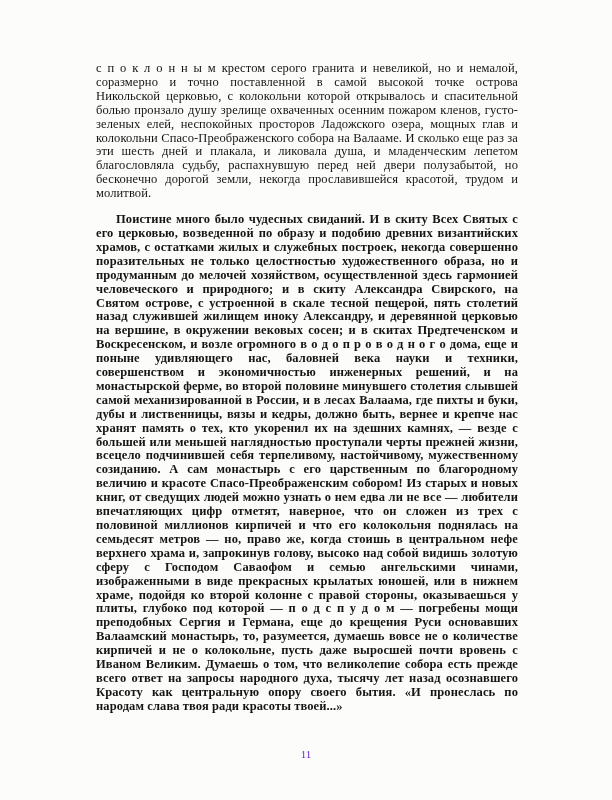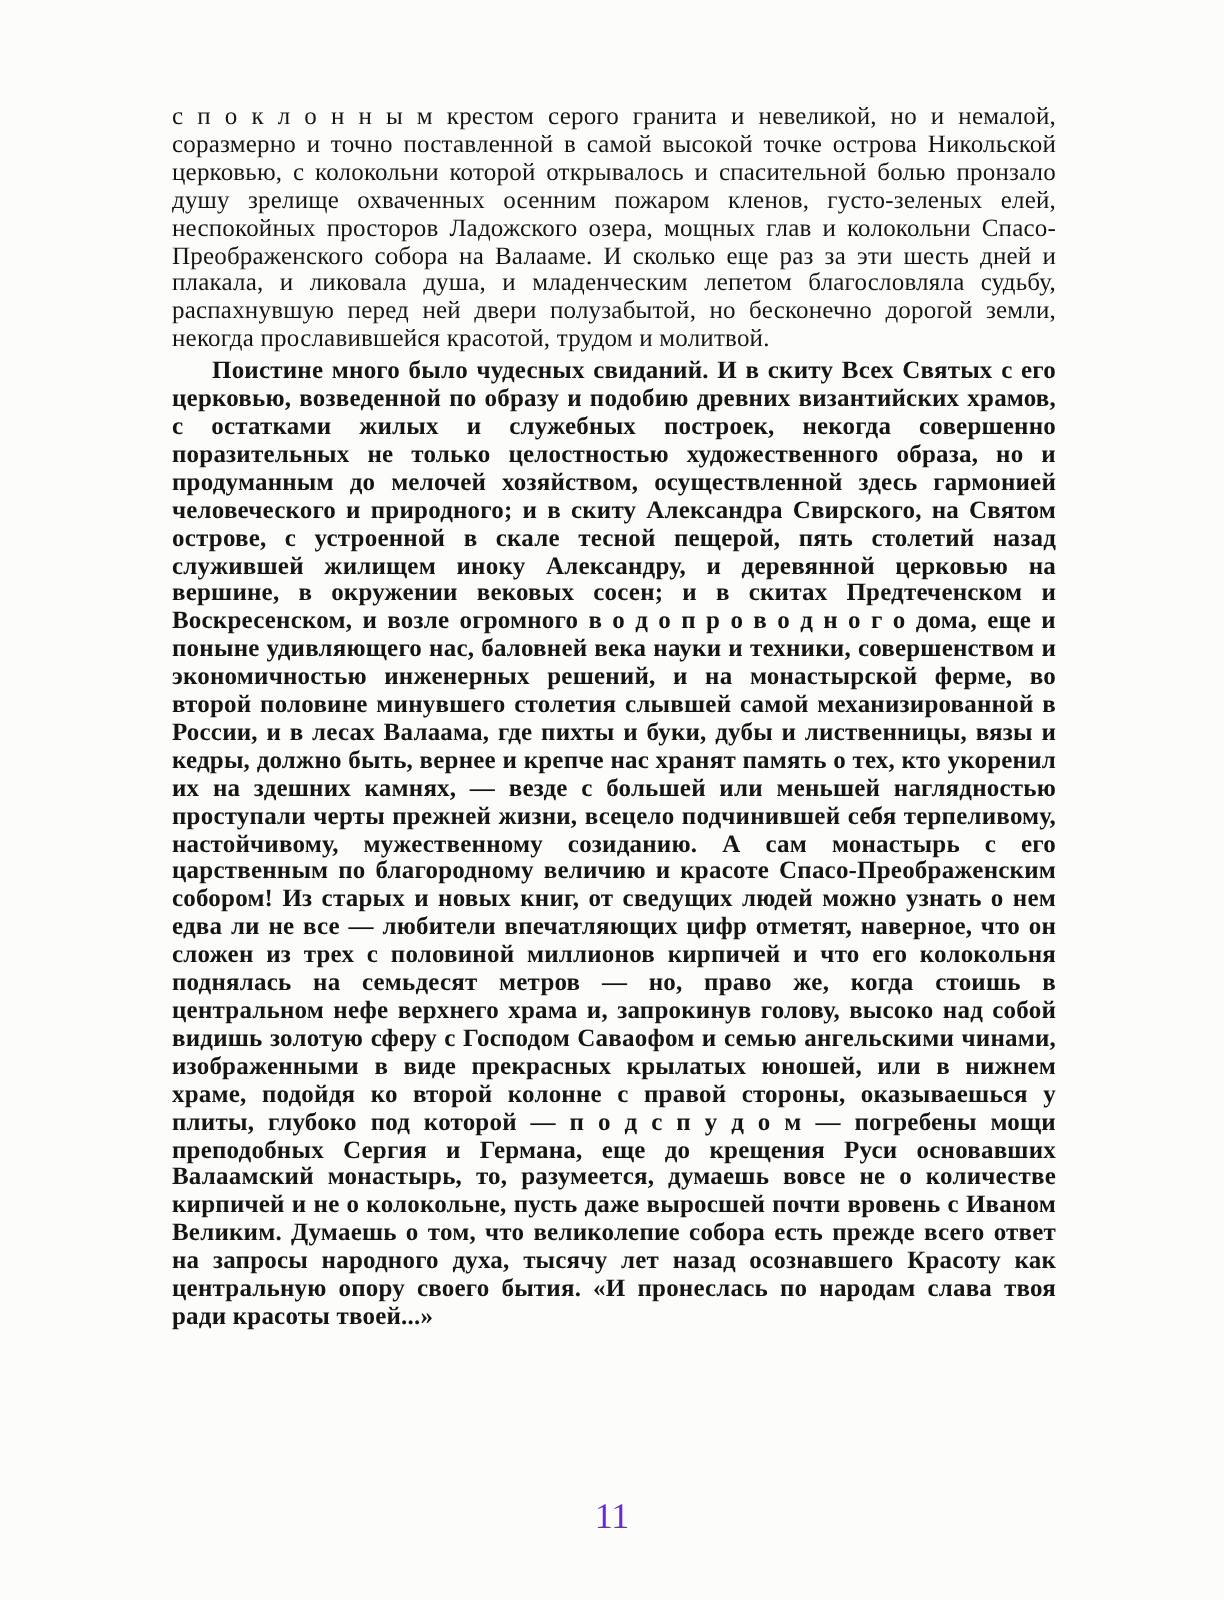--- a/index.html
+++ b/index.html
@@ -22,35 +22,35 @@
     top: 50px;
     width: 446px;
     font-family: "Liberation Serif", "DejaVu Serif", serif;
     font-size: 12.5px;
     line-height: 13.9px;
     color: #151515;
     text-align: justify;
     letter-spacing: 0.1px;
   }
   .para {
-    margin: 2px;
+    margin: 12px;
     padding: 0;
   }
   .para.indent {
     text-indent: 20px;
     font-weight: bold;
   }
   .page-number {
     position: absolute;
     left: 0;
     right: 0;
     top: 748px;
     text-align: center;
     font-family: "Liberation Serif", "DejaVu Serif", serif;
-    font-size: 18px;
+    font-size: 11px;
     color: #6d28d9;
   }
 </style>
 </head>
 <body>
 
 <div class="book-page">
   <div class="text-block">
     <p class="para">с п о к л о н н ы м крестом серого гранита и невеликой, но и немалой, соразмерно и точно поставленной в самой высокой точке острова Никольской церковью, с колокольни которой открывалось и спасительной болью пронзало душу зрелище охваченных осенним пожаром кленов, густо-зеленых елей, неспокойных просторов Ладожского озера, мощных глав и колокольни Спасо-Преображенского собора на Валааме. И сколько еще раз за эти шесть дней и плакала, и ликовала душа, и младенческим лепетом благословляла судьбу, распахнувшую перед ней двери полузабытой, но бесконечно дорогой земли, некогда прославившейся красотой, трудом и молитвой.</p>
     <p class="para indent">Поистине много было чудесных свиданий. И в скиту Всех Святых с его церковью, возведенной по образу и подобию древних византийских храмов, с остатками жилых и служебных построек, некогда совершенно поразительных не только целостностью художественного образа, но и продуманным до мелочей хозяйством, осуществленной здесь гармонией человеческого и природного; и в скиту Александра Свирского, на Святом острове, с устроенной в скале тесной пещерой, пять столетий назад служившей жилищем иноку Александру, и деревянной церковью на вершине, в окружении вековых сосен; и в скитах Предтеченском и Воскресенском, и возле огромного в о д о п р о в о д н о г о дома, еще и поныне удивляющего нас, баловней века науки и техники, совершенством и экономичностью инженерных решений, и на монастырской ферме, во второй половине минувшего столетия слывшей самой механизированной в России, и в лесах Валаама, где пихты и буки, дубы и лиственницы, вязы и кедры, должно быть, вернее и крепче нас хранят память о тех, кто укоренил их на здешних камнях, — везде с большей или меньшей наглядностью проступали черты прежней жизни, всецело подчинившей себя терпеливому, настойчивому, мужественному созиданию. А сам монастырь с его царственным по благородному величию и красоте Спасо-Преображенским собором! Из старых и новых книг, от сведущих людей можно узнать о нем едва ли не все — любители впечатляющих цифр отметят, наверное, что он сложен из трех с половиной миллионов кирпичей и что его колокольня поднялась на семьдесят метров — но, право же, когда стоишь в центральном нефе верхнего храма и, запрокинув голову, высоко над собой видишь золотую сферу с Господом Саваофом и семью ангельскими чинами, изображенными в виде прекрасных крылатых юношей, или в нижнем храме, подойдя ко второй колонне с правой стороны, оказываешься у плиты, глубоко под которой — п о д  с п у д о м — погребены мощи преподобных Сергия и Германа, еще до крещения Руси основавших Валаамский монастырь, то, разумеется, думаешь вовсе не о количестве кирпичей и не о колокольне, пусть даже выросшей почти вровень с Иваном Великим. Думаешь о том, что великолепие собора есть прежде всего ответ на запросы народного духа, тысячу лет назад осознавшего Красоту как центральную опору своего бытия. «И пронеслась по народам слава твоя ради красоты твоей...»</p>

